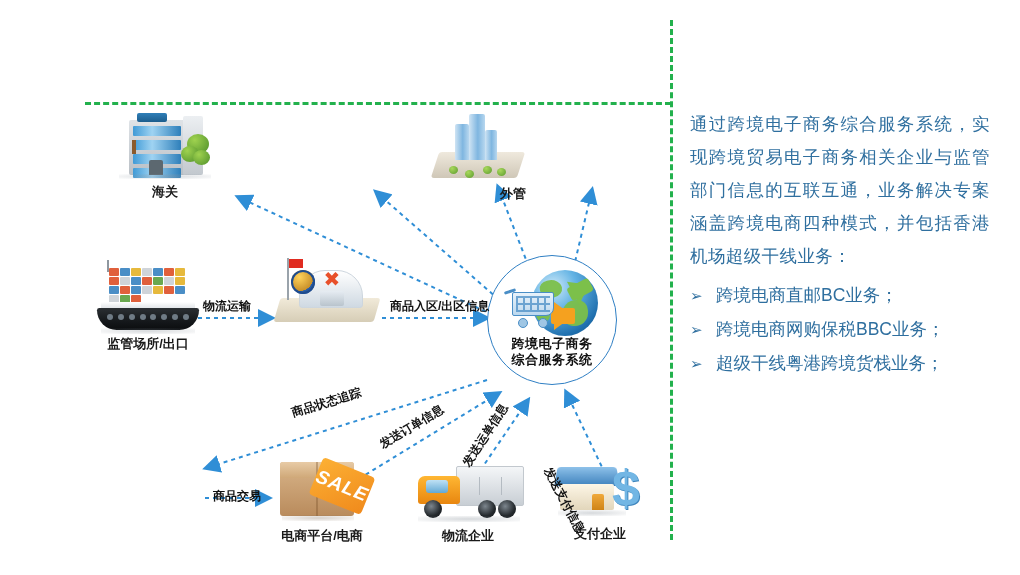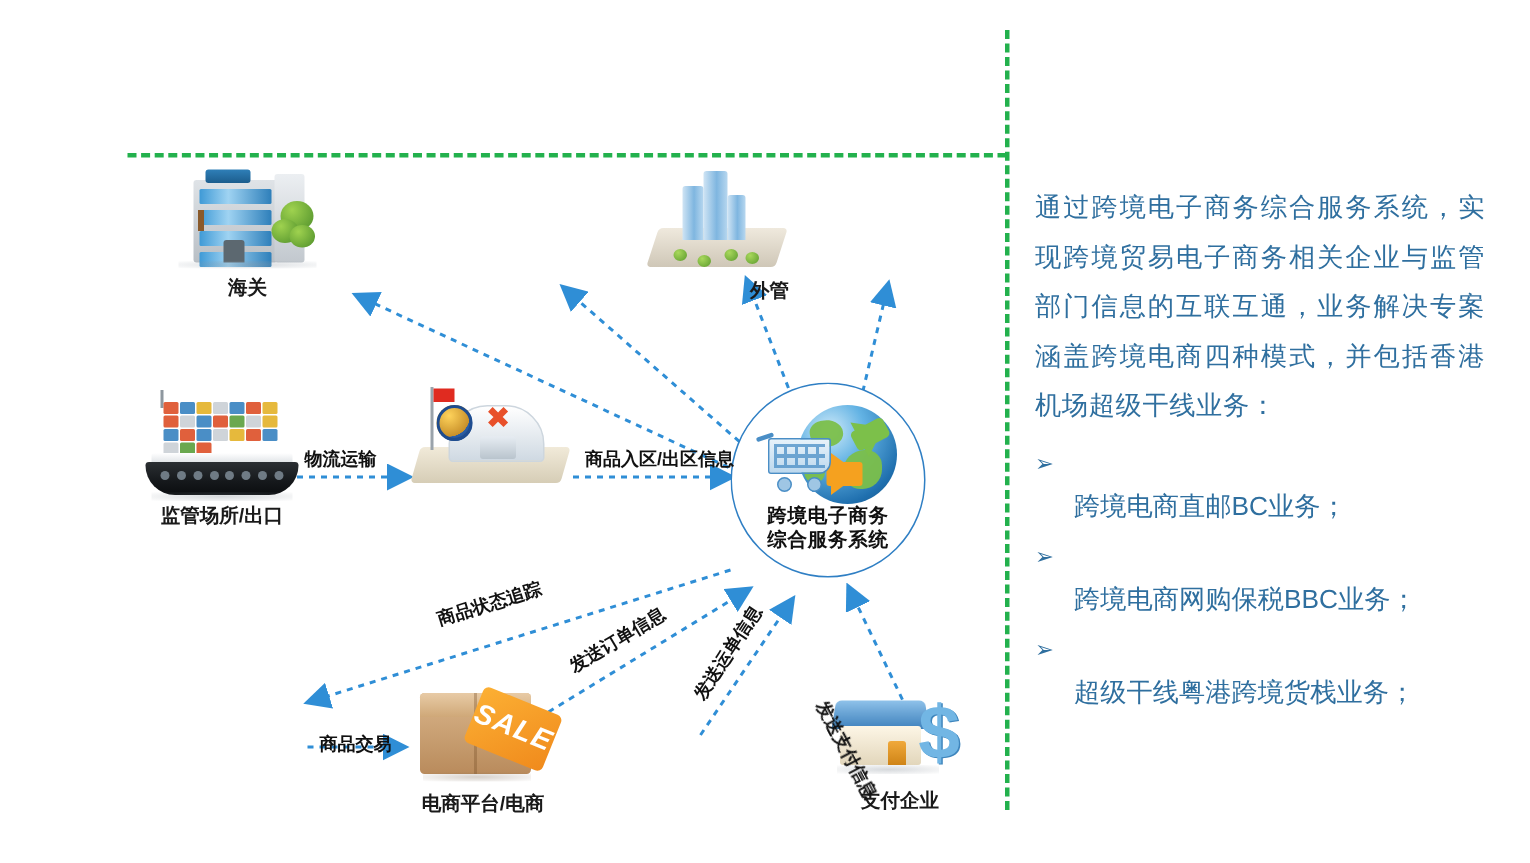--- a/index.html
+++ b/index.html
@@ -21,32 +21,32 @@
   .rule-h{
     position:absolute;left:85px;top:102px;width:586px;height:0;
     border-top:3px dashed #23b14d;
   }
   .rule-v{
     position:absolute;left:670px;top:20px;width:0;height:520px;
     border-left:3px dashed #23b14d;
   }
 
   
-  .right-panel{position:absolute;left:690px;top:122px;width:300px;color:#2f6f9f;}
+  .right-panel{position:absolute;left:690px;top:108px;width:300px;color:#2f6f9f;}
   .rp-para{
     font-size:17.5px;line-height:33px;color:#2f6f9f;letter-spacing:.4px;
     text-align:justify;
   }
   .rp-list{margin:6px 0 0 0;padding:0;list-style:none;}
   .rp-list li{
     display:flex;gap:12px;align-items:flex-start;
     font-size:17.5px;line-height:33px;color:#2f6f9f;margin-bottom:1px;
   }
   .rp-bullet{color:#2f6f9f;font-size:15px;line-height:33px;flex:0 0 14px;}
-  .rp-text{flex:1 1 auto;margin-top:28px;}
+  .rp-text{flex:1 1 auto;}
 
   
   .diagram{position:absolute;left:0;top:100px;width:670px;height:475px;}
 
   .node{position:absolute;text-align:center;}
   .node .cap{
     font-size:13px;font-weight:700;color:#1a1a1a;line-height:15px;
     white-space:nowrap;margin-top:2px;
   }
   .node .cap.two{white-space:normal;width:110px;margin-left:auto;margin-right:auto;}
@@ -489,20 +489,35 @@
       <div class="art carton">
         <div class="box"></div>
           <div class="lid"></div>
           <div class="seam"></div>
         <div class="tag">SALE</div>
         <div class="shadow"></div>
       </div>
       <div class="cap">电商平台/电商</div>
     </div>
 
+    <div class="node" style="left:406px;top:358px;width:124px;">
+      <div class="art truck">
+        <div class="trailer">
+            <i style="left:22px"></i>
+            <i style="left:44px"></i>
+          </div>
+        <div class="cab"></div>
+          <div class="win"></div>
+        <div class="w w1"></div>
+          <div class="w w2"></div>
+          <div class="w w3"></div>
+        <div class="shadow"></div>
+      </div>
+      <div class="cap">物流企业</div>
+    </div>
 
     <div class="node" style="left:548px;top:356px;width:104px;">
       <div class="art pay">
         <div class="roof"></div>
           <div class="body"></div>
           <div class="door"></div>
         <div class="dollar">$</div>
           <div class="shadow"></div>
       </div>
       <div class="cap">支付企业</div>

